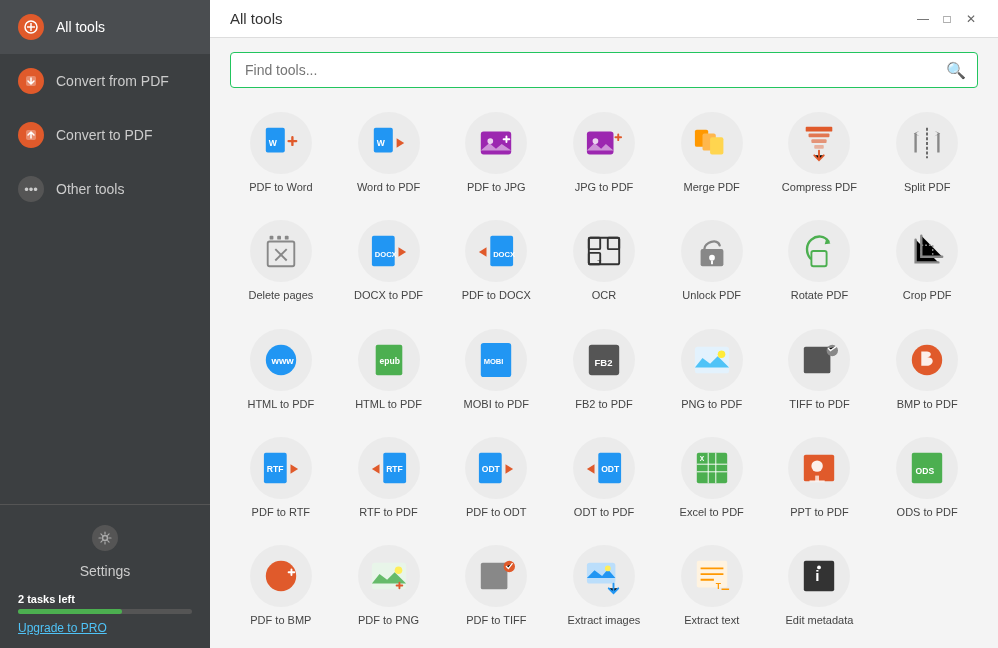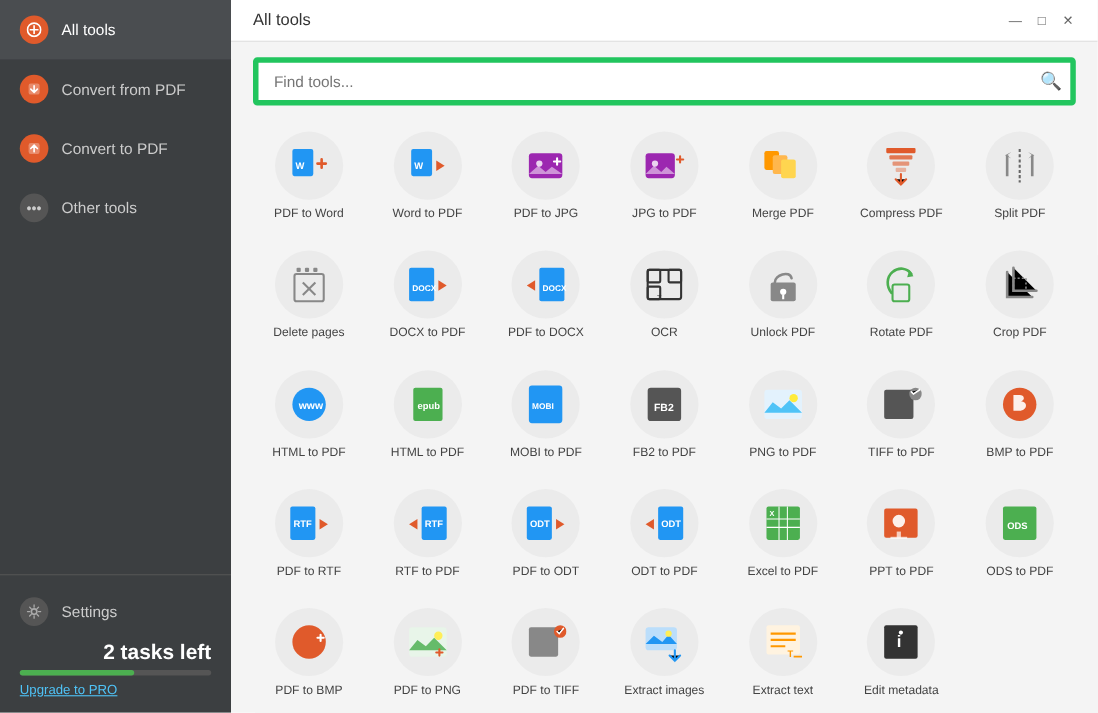--- a/index.html
+++ b/index.html
@@ -43,26 +43,26 @@
       border-top: 1px solid #555;
     }
     .settings-item {
       display: flex;
       align-items: center;
       gap: 12px;
       color: #ccc;
       font-size: 14px;
       padding: 8px 0;
       cursor: pointer;
+      flex-direction: column;
     }
     .tasks-left {
       color: #ccc;
-      font-size: 19px;
+      font-size: 11px;
       margin-top: 6px;
-      text-align: right;
     }
     .tasks-count {
       font-weight: bold;
       color: #fff;
     }
     .progress-bar-bg {
       background: #555;
       border-radius: 3px;
       height: 5px;
       margin: 4px 0;
@@ -117,21 +117,21 @@
       color: #666;
     }
 
     
     .search-bar {
       margin: 14px 20px 8px 20px;
       position: relative;
     }
     .search-input {
       width: 100%;
-      border: 5px solid #22c55e;
+      border: 1px solid #22c55e;
       border-radius: 4px;
       padding: 9px 40px 9px 14px;
       font-size: 14px;
       color: #3b82f6;
       background: #fff;
       outline: none;
     }
     .search-icon {
       position: absolute;
       right: 12px;

